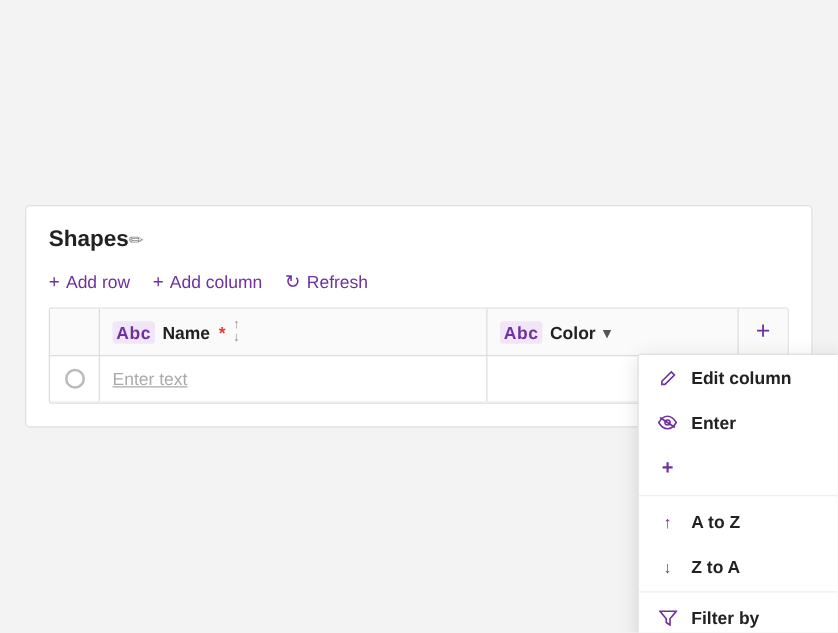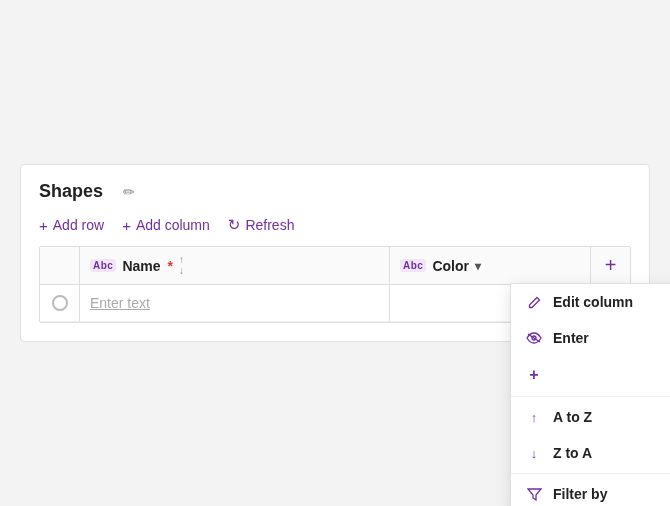--- a/index.html
+++ b/index.html
@@ -17,21 +17,21 @@
       background: #fff;
       border: 1px solid #e0e0e0;
       border-radius: 4px;
       width: 630px;
       padding: 16px 18px 18px 18px;
       position: relative;
     }
     .card-title-row {
       display: flex;
       align-items: center;
-      gap: 20px;
+      gap: 0;
       margin-bottom: 14px;
     }
     .card-title {
       font-size: 18px;
       font-weight: 600;
       color: #222;
     }
     .edit-icon {
       color: #888;
       font-size: 14px;
@@ -112,21 +112,21 @@
       color: #7030a0;
       font-size: 20px;
     }
     .abc-badge {
       display: inline-flex;
       align-items: center;
       justify-content: center;
       background: #f0e6f8;
       color: #7030a0;
       border-radius: 3px;
-      font-size: 10px;
+      font-size: 14px;
       font-weight: 700;
       padding: 1px 3px;
       letter-spacing: 0.5px;
     }
     .sort-icons {
       display: flex;
       flex-direction: column;
       gap: 1px;
     }
     .sort-arrow {

